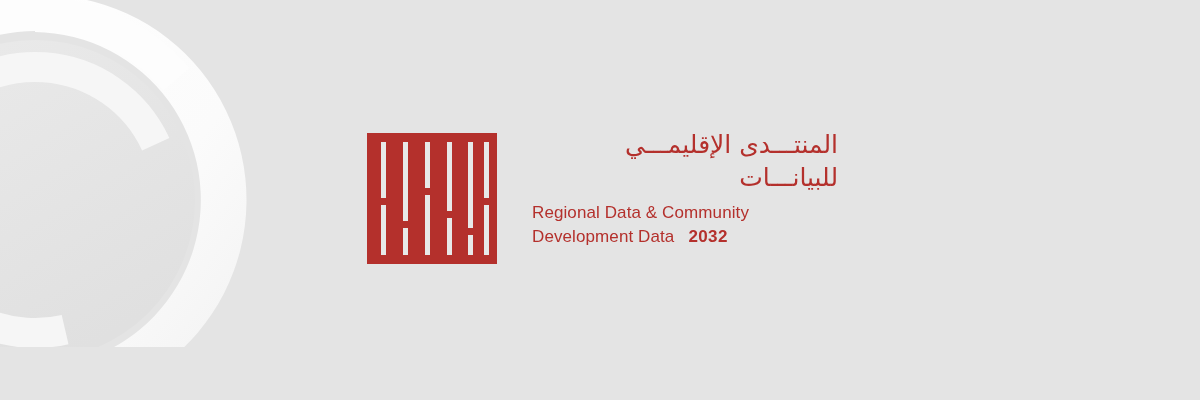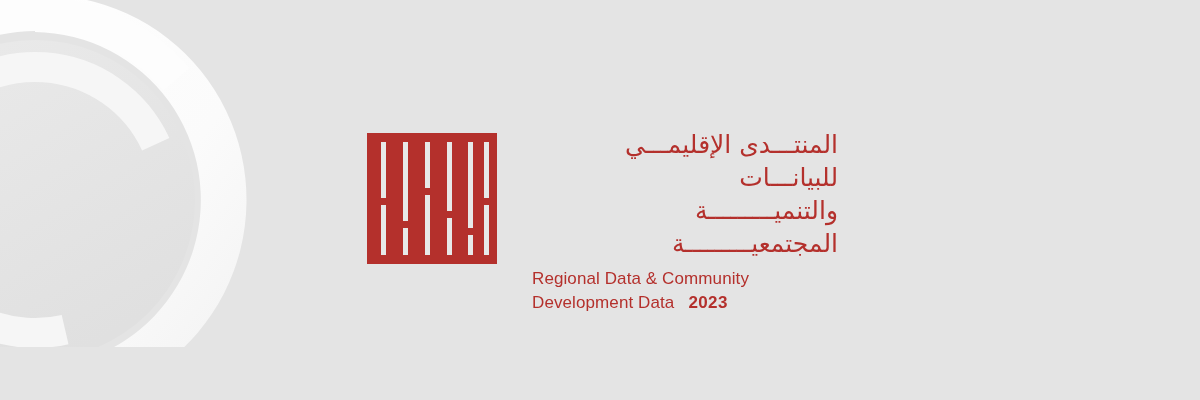--- a/index.html
+++ b/index.html
@@ -143,25 +143,24 @@
       <span class="stripe" style="left:101px; top:9px;   height:86px;"></span>
       <span class="stripe" style="left:101px; top:102px; height:20px;"></span>
       <span class="stripe" style="left:117px; top:9px;   height:56px;"></span>
       <span class="stripe" style="left:117px; top:72px;  height:50px;"></span>
     </div>
 
     <div class="wordmark">
 
       <div class="arabic-block">
         <span class="arabic-line-1">المنتـــدى الإقليمـــي للبيانـــات</span>
-        <span class="arabic-line-2">والتنميـــــــــة المجتمعيـــــــــة</span>
       </div>
 
       <div class="latin-block">
         <span class="latin-line">Regional Data &amp; Community</span>
         <span class="latin-line">
-          <span>Development Data</span><span class="year">2023</span>
+          <span>Development Data</span><span class="year">2032</span>
         </span>
       </div>
 
     </div>
   </div>
 </div>
 
 </body></html>

